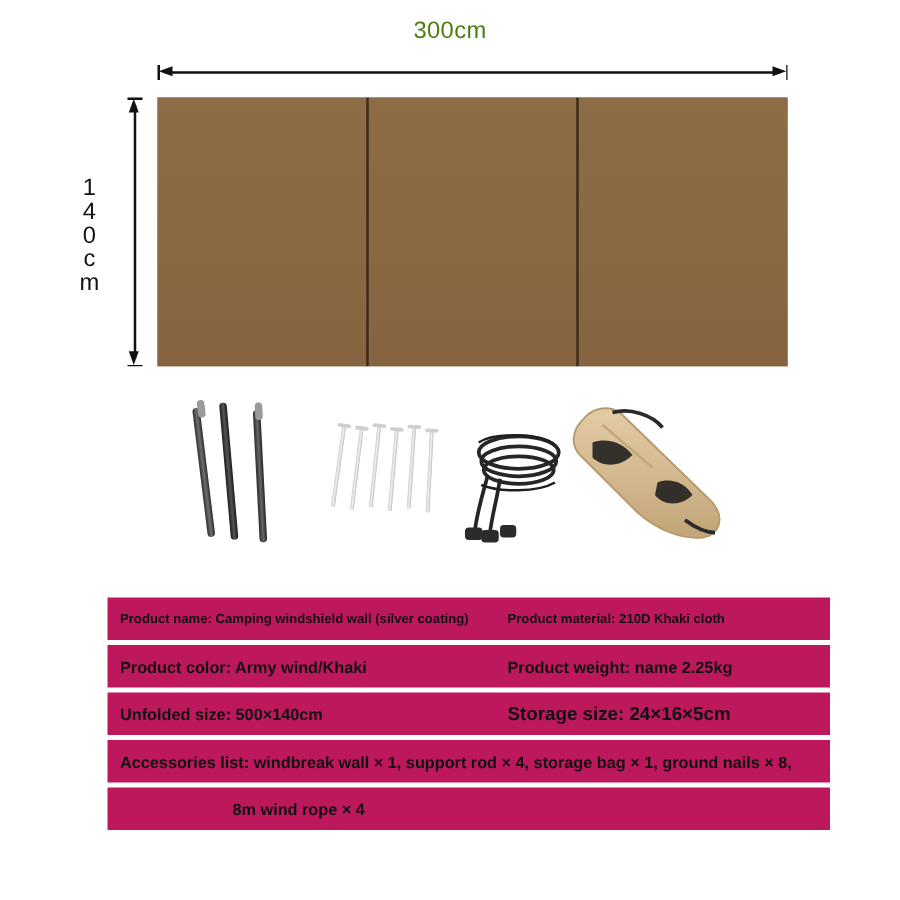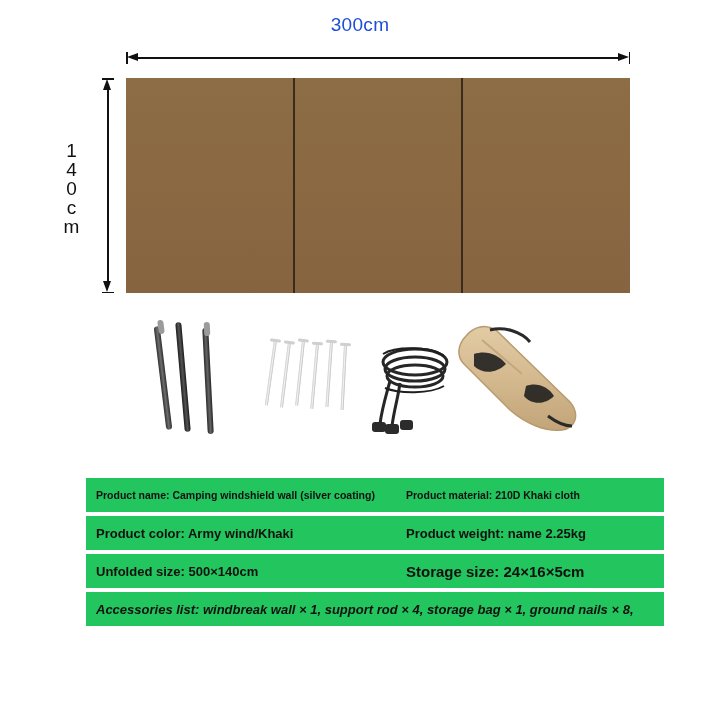--- a/index.html
+++ b/index.html
@@ -23,21 +23,21 @@
     height: 320px;
   }
 
   .width-label {
     position: absolute;
     left: 0;
     top: 14px;
     width: 720px;
     text-align: center;
     font-size: 19px;
-    color: #1d4ed8;
+    color: #4d7c0f;
     letter-spacing: 0.3px;
   }
 
   
   .h-arrow {
     position: absolute;
     left: 126px;
     top: 52px;
     width: 504px;
     height: 12px;
@@ -217,37 +217,37 @@
   
   .specs {
     position: absolute;
     left: 86px;
     top: 478px;
     width: 578px;
   }
   .spec-row {
     display: flex;
     align-items: center;
-    background: #22c55e;
+    background: #be185d;
     height: 34px;
     margin-bottom: 4px;
   }
   .spec-cell {
     font-size: 11.5px;
     font-weight: bold;
     color: #111;
     padding: 0 10px;
     white-space: nowrap;
   }
   .spec-cell.c-left { width: 290px; }
   .spec-cell.c-right { flex: 1; }
   .spec-cell.small { font-size: 10.5px; }
   .spec-cell.medium { font-size: 13px; }
   .spec-cell.big { font-size: 15px; }
-  .spec-cell.wide { width: 100%; font-style: italic; }
+  .spec-cell.wide { width: 100%; }
   .spec-cell.indent { padding-left: 100px; }
 </style>
 </head>
 <body>
 
 <div class="diagram">
 
   <div class="width-label">300cm</div>
 
   <div class="h-arrow">
@@ -348,14 +348,17 @@
 
   <div class="spec-row">
     <div class="spec-cell c-left medium">Unfolded size: 500×140cm</div>
     <div class="spec-cell c-right big">Storage size: 24×16×5cm</div>
   </div>
 
   <div class="spec-row">
     <div class="spec-cell wide medium">Accessories list: windbreak wall × 1, support rod × 4, storage bag × 1, ground nails × 8,</div>
   </div>
 
+  <div class="spec-row">
+    <div class="spec-cell wide medium indent">8m wind rope × 4</div>
+  </div>
 
 </div>
 
 </body></html>

